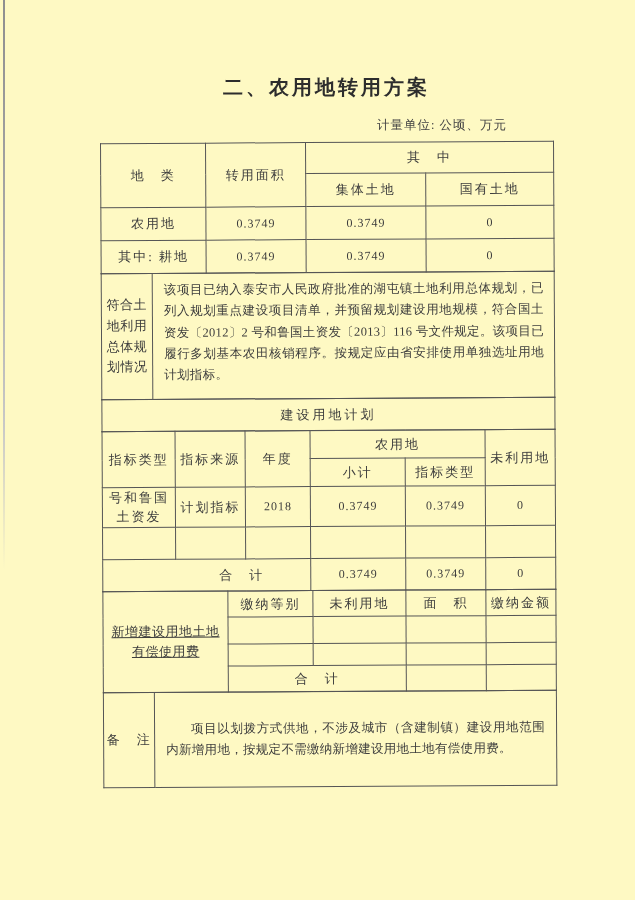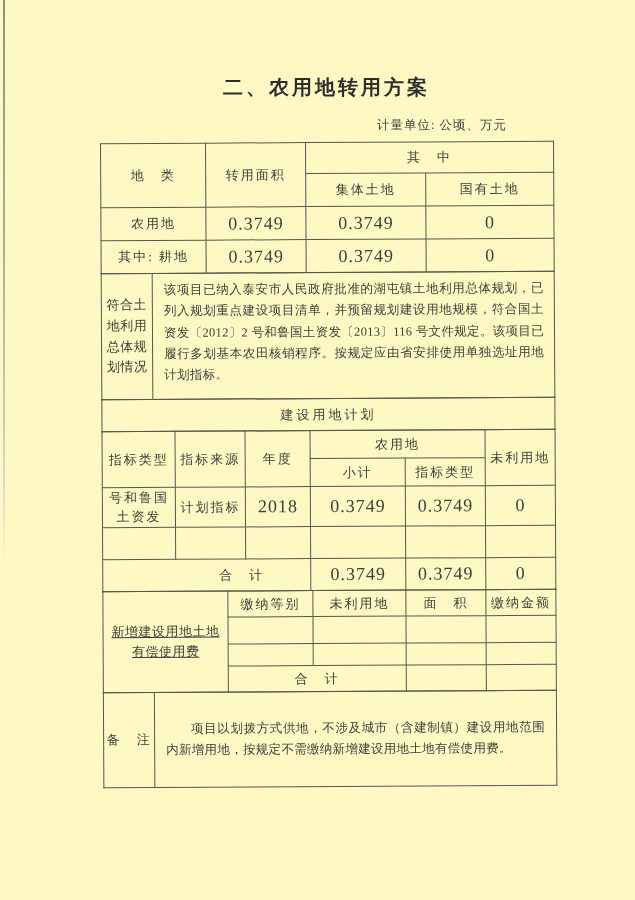--- a/index.html
+++ b/index.html
@@ -31,21 +31,21 @@
     transform:rotate(-0.3deg);transform-origin:50% 0;
   }
   table{border-collapse:collapse;table-layout:fixed;width:453px;}
   table+table{margin-top:-1px;}
   td{
     border:1px solid #565656;
     text-align:center;vertical-align:middle;
     font-size:13px;letter-spacing:2px;
     padding:0;overflow:hidden;color:#3d3d3d;
   }
-  .num{font-size:18px;letter-spacing:1px;}
+  .num{font-size:12px;letter-spacing:1px;}
   
   .cA1{width:105px}.cA2{width:100px}.cA3{width:120px}.cA4{width:128px}
   .tA tr{height:33px}.tA tr.rh{height:31px}
   
   .cL{width:51px}.cR{width:402px}
   .tB tr{height:126px}
   .tF tr{height:95px}
   .vlabel{width:42px;margin:0 auto;letter-spacing:0.5px;line-height:1.6;text-align:center;}
   .para{
     text-align:justify;font-size:12.5px;letter-spacing:0.3px;

